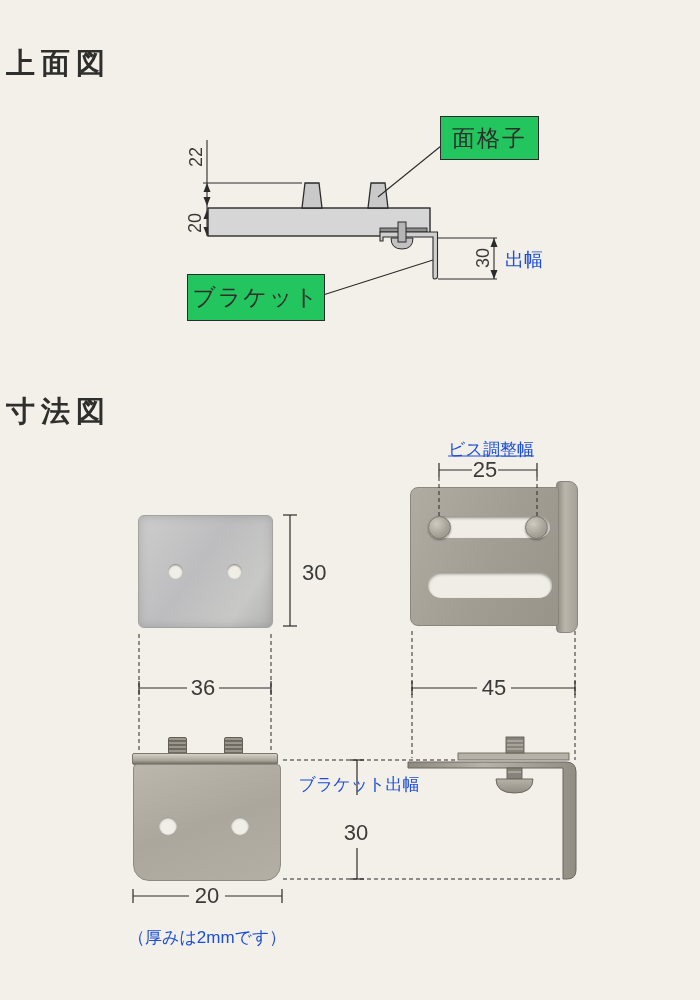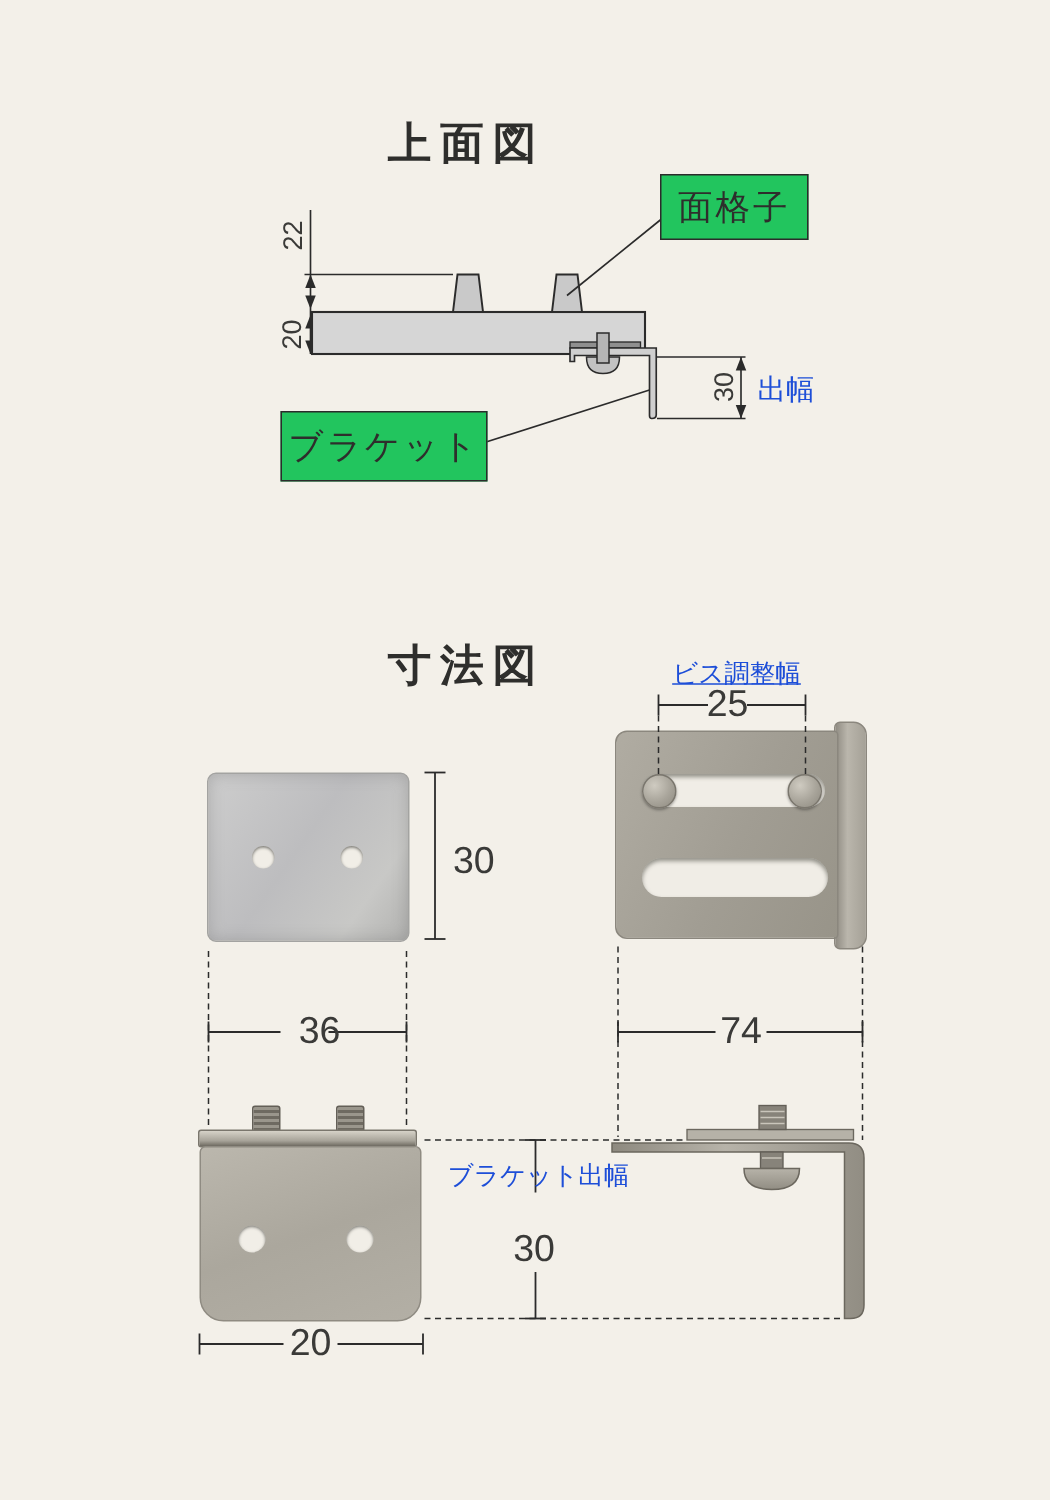--- a/index.html
+++ b/index.html
@@ -1,23 +1,23 @@
 <!DOCTYPE html>
 <html><head>
 <meta charset="utf-8">
 <style>
   html,body{margin:0;padding:0;background:#f3f0e9;}
   .canvas{position:relative;width:700px;height:1000px;background:#f3f0e9;
           font-family:"Liberation Sans",sans-serif;color:#2e2e2c;overflow:hidden;}
   .abs{position:absolute;}
   .ctr{transform:translate(-50%,-50%);}
   .rot{transform:translate(-50%,-50%) rotate(-90deg);}
-  .title{left:0;top:0;width:616px;text-align:center;font-size:29px;font-weight:bold;
-         letter-spacing:6px;text-indent:6px;color:#2e2e2c;margin-top:32px;}
-  .dimnum{font-size:25px;color:#3a3a38;white-space:nowrap;}
+  .title{left:0;top:0;width:616px;font-size:29px;font-weight:bold;
+         letter-spacing:6px;text-indent:6px;color:#2e2e2c;}
+  .dimnum{font-size:22px;color:#3a3a38;white-space:nowrap;}
   .dimlabel{font-size:17px;color:#1d4ed8;white-space:nowrap;}
   .callout{background:#22c55e;border:1.5px solid #2b2b2b;display:flex;align-items:center;
            justify-content:center;font-size:23px;letter-spacing:2px;color:#2e2e2c;white-space:nowrap;}
   svg{position:absolute;left:0;top:0;}
 
   
   #photo-plate36{left:138px;top:515px;width:133px;height:111px;border-radius:6px;
     background:linear-gradient(125deg,#cdcdcd 0%,#bdbdbf 45%,#c8c8c6 78%,#b2b2b0 100%);
     border:1px solid #a3a3a1;box-shadow:inset 0 0 10px rgba(110,110,110,.35);}
   .hole-s{width:15px;height:15px;border-radius:50%;background:#f1eee7;
@@ -180,19 +180,20 @@
   <div class="abs dimlabel" style="left:505px;top:247px;font-size:19px;">出幅</div>
 
   <div class="abs callout" style="left:440px;top:116px;width:97px;height:42px;">面格子</div>
   <div class="abs callout" style="left:187px;top:274px;width:136px;height:45px;">ブラケット</div>
 
   <div class="abs title" style="top:392px;">寸法図</div>
 
   <div class="abs ctr dimlabel" style="left:491px;top:449px;text-decoration:underline;">ビス調整幅</div>
   <div class="abs ctr dimnum" style="left:485px;top:470px;">25</div>
   <div class="abs dimnum" style="left:302px;top:560px;">30</div>
-  <div class="abs ctr dimnum" style="left:213px;top:688px;">36</div>
-  <div class="abs ctr dimnum" style="left:494px;top:688px;">74</div>
+  <div class="abs ctr dimnum" style="left:203px;top:688px;">36</div>
+  <div class="abs ctr dimnum" style="left:494px;top:688px;">45</div>
   <div class="abs ctr dimnum" style="left:207px;top:896px;">20</div>
   <div class="abs ctr dimlabel" style="left:359px;top:784px;">ブラケット出幅</div>
   <div class="abs ctr dimnum" style="left:356px;top:833px;">30</div>
+  <div class="abs dimlabel" style="left:128px;top:926px;">（厚みは2mmです）</div>
 
 </div>
 
 </body></html>

